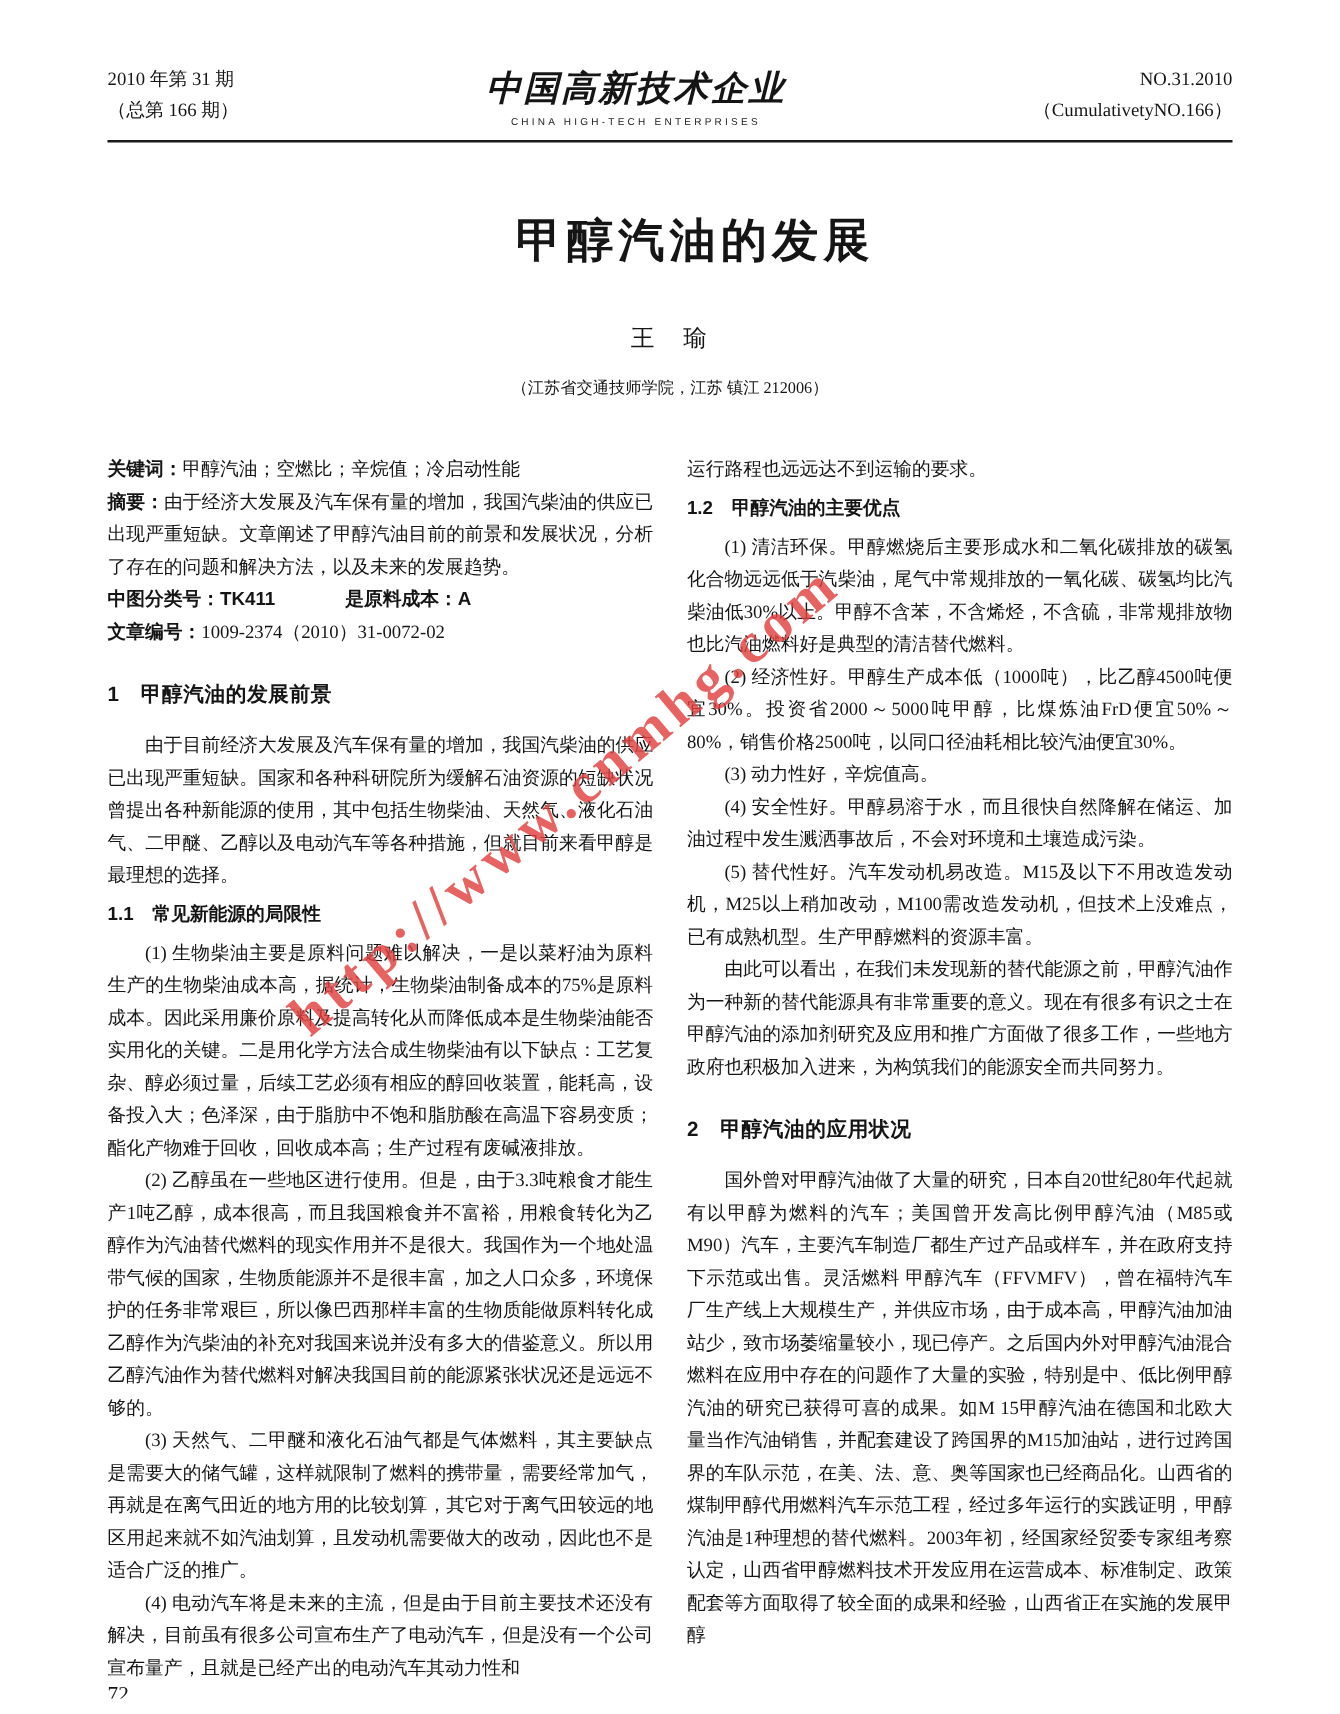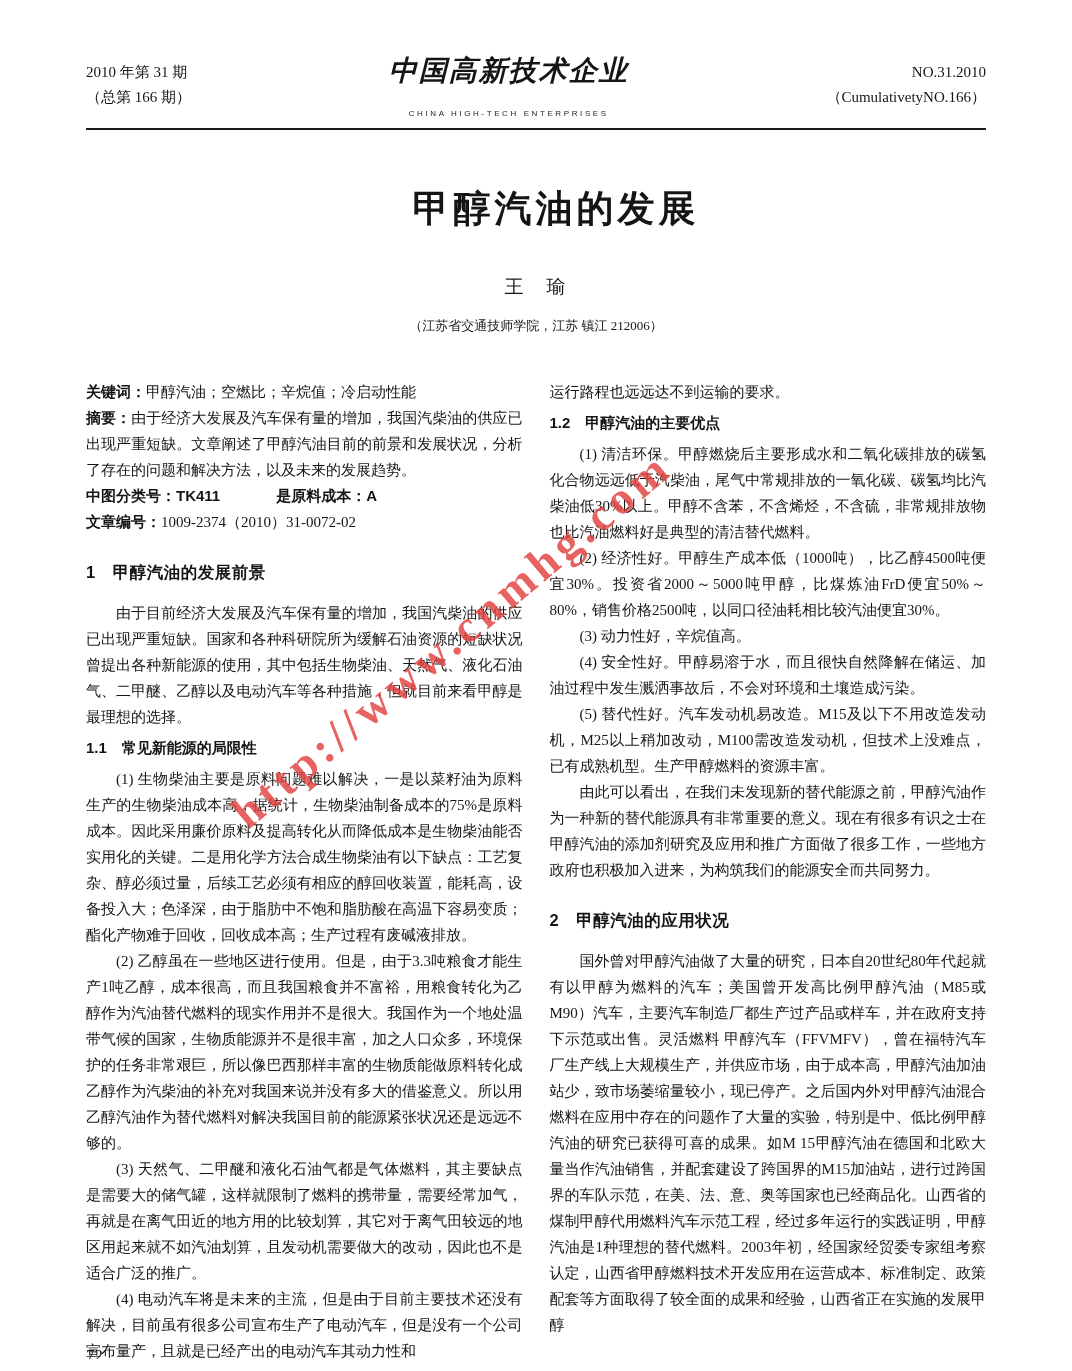--- a/index.html
+++ b/index.html
@@ -19,21 +19,21 @@
     padding:52px 86px 0 86px;
   }
   .hdr-left { font-size:15px; line-height:1.65; text-align:left; }
   .hdr-right { font-size:15px; line-height:1.65; text-align:right; }
   .hdr-center { text-align:center; }
   .logo-cn {
     font-size:28px; font-weight:700; font-style:italic;
     letter-spacing:2px; font-family:"Liberation Serif", serif;
   }
   .logo-en {
-    font-size:8px; letter-spacing:2.6px; margin-top:19px;
+    font-size:8px; letter-spacing:2.6px; margin-top:3px;
     font-family:"Liberation Sans", sans-serif; color:#222;
   }
   .rule { border-top:2px solid #1a1a1a; margin:10px 86px 0 86px; }
   
   .title {
     text-align:center; font-size:37px; font-weight:700;
     letter-spacing:4px; margin-top:54px;padding-left:40px;
   }
   .author { text-align:center; font-size:19px; margin-top:40px; letter-spacing:2px; }
   .affil { text-align:center; font-size:13px; margin-top:17px; }

